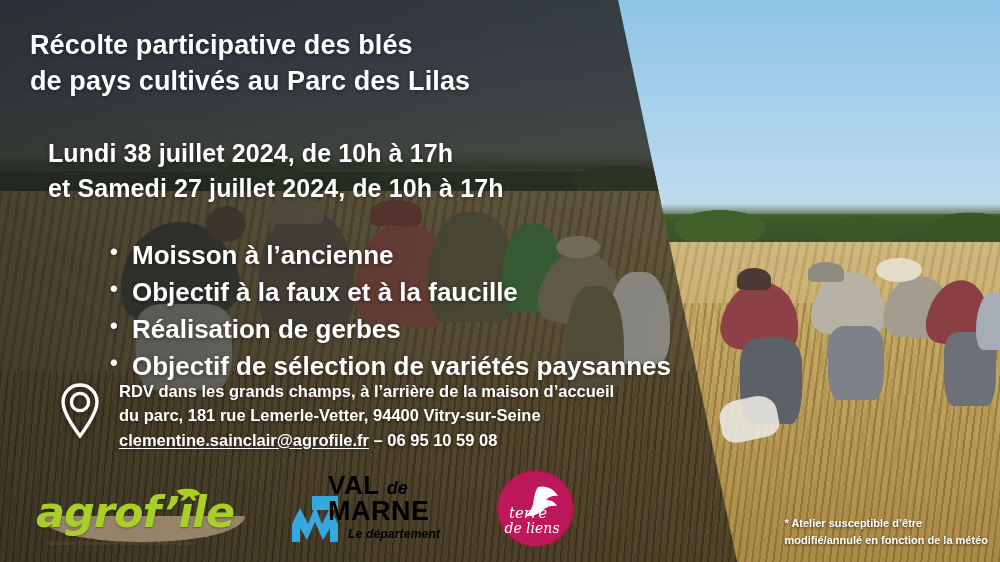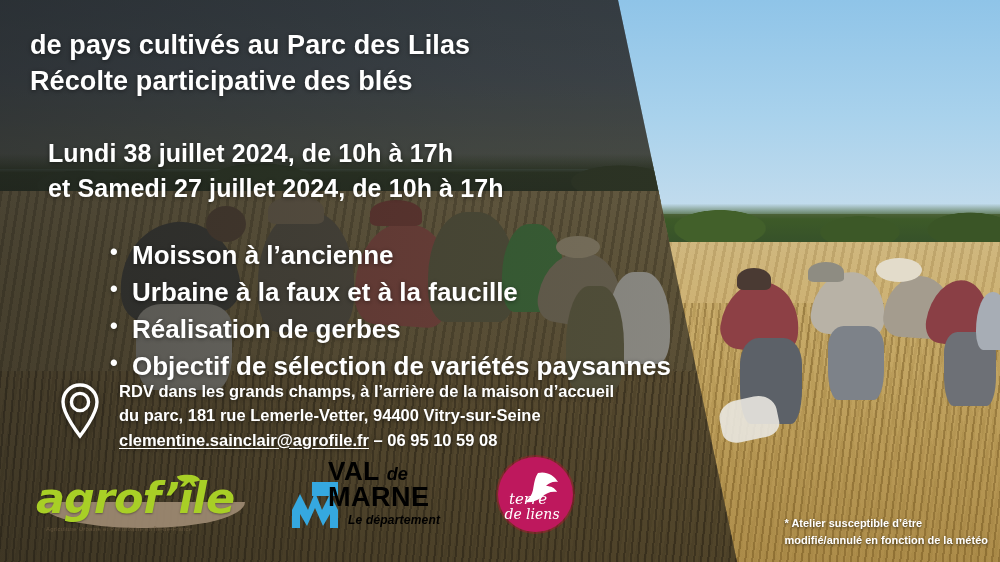--- a/index.html
+++ b/index.html
@@ -71,21 +71,21 @@
     list-style:none;margin:0;padding:0;}
   .bullets li{position:relative;padding-left:22px;}
   .bullets li::before{content:"•";position:absolute;left:0;top:-1px;font-size:22px;}
 
   .addr-wrap{position:absolute;left:58px;top:379px;display:flex;gap:17px;align-items:flex-start;}
   .pin{flex:0 0 auto;margin-top:2px;filter:drop-shadow(0 1px 3px rgba(0,0,0,.5));}
   .addr{color:#fff;font-size:16.5px;font-weight:600;line-height:1.47;text-shadow:0 1px 4px rgba(0,0,0,.5);}
   .addr .mail{text-decoration:underline;text-underline-offset:2px;}
 
   
-  .logos{position:absolute;left:0;bottom:22px;width:620px;height:88px;margin-top:48px;}
+  .logos{position:absolute;left:0;bottom:8px;width:620px;height:88px;margin-top:48px;}
   .logo-agro{position:absolute;left:36px;bottom:6px;width:215px;height:74px;}
   .agro-swoosh{position:absolute;left:4px;bottom:6px;width:205px;height:26px;
     background:#9d8a72;border-radius:0 0 48% 48%/0 0 100% 100%;opacity:.92;}
   .agro-word{position:absolute;left:0;bottom:14px;width:100%;
     color:#a8cf26;font-size:43px;font-weight:700;font-style:italic;
     letter-spacing:-1px;line-height:1;font-family:"DejaVu Sans", sans-serif;
     text-shadow:0 1px 2px rgba(0,0,0,.35);}
   .agro-leaf{position:absolute;left:142px;bottom:50px;width:21px;height:11px;
     background:#a8cf26;border-radius:0 100% 0 100%;transform:rotate(-18deg);}
   .agro-tag{position:absolute;left:10px;bottom:2px;font-size:6px;color:#6e5c42;
@@ -169,32 +169,32 @@
       <div class="fig" style="left:608px;top:272px;width:62px;height:92px;background:#ddd9cf;
                   border-radius:42% 42% 20% 20%/58% 58% 30% 30%;"></div>
       <div class="fig" style="left:566px;top:286px;width:58px;height:104px;background:#7a7551;
                   border-radius:40% 40% 20% 20%/56% 56% 30% 30%;"></div>
     </div>
     <div class="pl-shade"></div>
     <div class="pl-vig"></div>
   </div>
 
   <div class="txt title">
+    <div>Récolte participative des blés</div>
     <div>de pays cultivés au Parc des Lilas</div>
-    <div>Récolte participative des blés</div>
   </div>
 
   <div class="txt dates">
     <div>Lundi 38 juillet 2024, de 10h à 17h</div>
     <div>et Samedi 27 juillet 2024, de 10h à 17h</div>
   </div>
 
   <ul class="txt bullets">
     <li>Moisson à l’ancienne</li>
-    <li>Urbaine à la faux et à la faucille</li>
+    <li>Objectif à la faux et à la faucille</li>
     <li>Réalisation de gerbes</li>
     <li>Objectif de sélection de variétés paysannes</li>
   </ul>
 
   <div class="addr-wrap">
     <svg class="pin" width="44" height="60" viewBox="0 0 44 60">
       <path d="M22 4C12.6 4 5 11.6 5 21c0 12.5 17 34 17 34s17-21.5 17-34C39 11.6 31.4 4 22 4z" fill="none" stroke="#ffffff" stroke-width="3.4"></path>
       <circle cx="22" cy="21" r="8.6" fill="none" stroke="#ffffff" stroke-width="3.4"></circle>
     </svg>
     <div class="addr">

